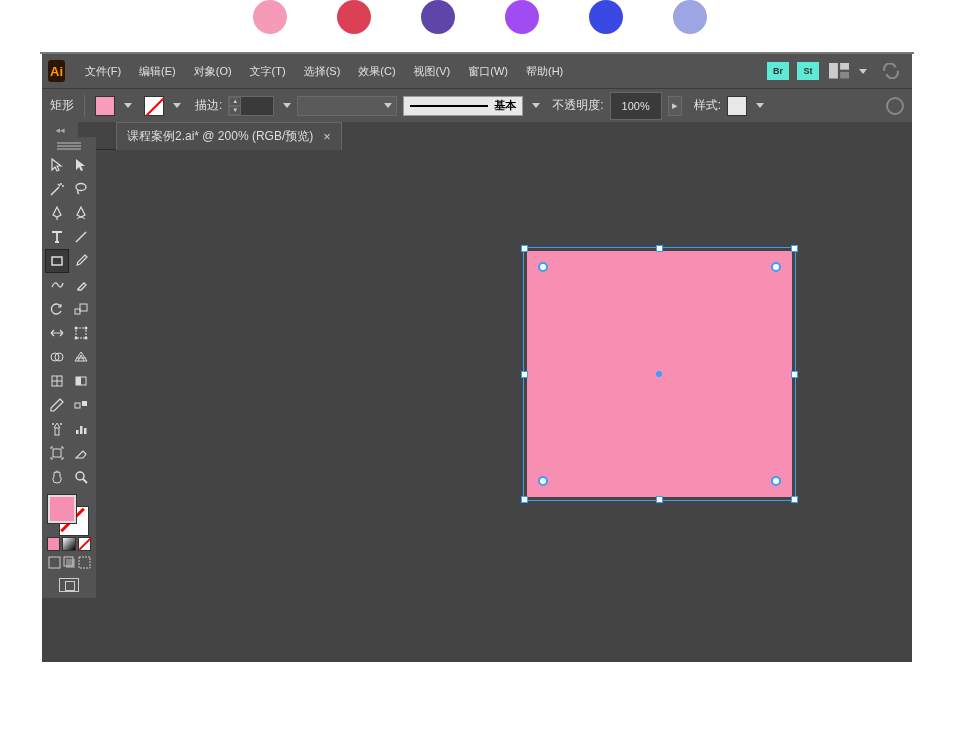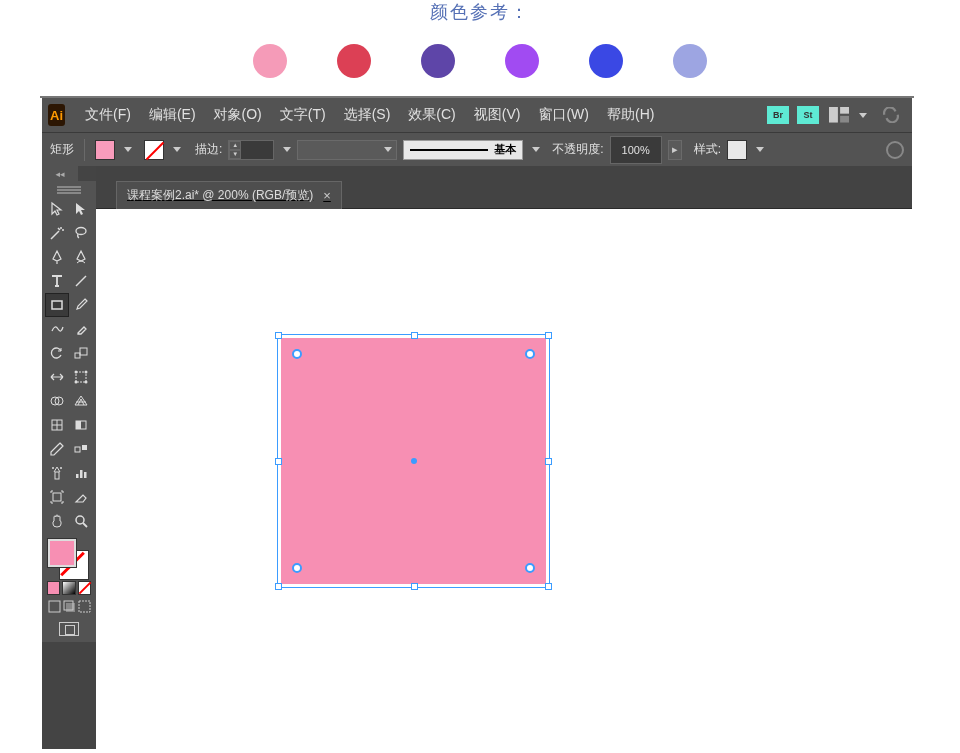--- a/index.html
+++ b/index.html
@@ -8,21 +8,21 @@
     .color-ref-section { text-align: center; padding: 0 0 20px 0; }
     .color-ref-title { color: #5570b5; font-size: 18px; margin-bottom: 20px; letter-spacing: 2px; }
     .color-dots { display: flex; justify-content: center; gap: 50px; }
     .color-dot { width: 34px; height: 34px; border-radius: 50%; }
     
     .ai-window { position: relative; margin-left: 42px; width: 870px; background: #444; }
     .ai-window-border { position: absolute; top: -2px; left: -2px; right: -2px; height: 2px; background: #777; }
     
     .menu-bar { background: #535353; height: 34px; display: flex; align-items: center; padding: 0 6px; gap: 2px; }
     .ai-logo { width: 17px; height: 22px; background: #2c1603; color: #ff9a00; font-size: 13px; font-weight: bold; display: flex; align-items: center; justify-content: center; border-radius: 3px; margin-right: 10px; }
-    .menu-item { color: #e0e0e0; font-size: 14px; padding: 6px 8px; cursor: pointer; }
+    .menu-item { color: #e0e0e0; font-size: 11px; padding: 6px 8px; cursor: pointer; }
     .menu-spacer { flex: 1; }
     .menu-icon-btn { width: 22px; height: 18px; background: #5eead4; color: #333; font-size: 9px; font-weight: bold; display: flex; align-items: center; justify-content: center; margin: 0 3px; cursor: pointer; }
     .menu-right-icon { width: 20px; height: 16px; display: flex; align-items: center; justify-content: center; margin: 0 5px; }
     
     .control-bar { background: #535353; height: 34px; display: flex; align-items: center; padding: 0 8px; gap: 6px; border-top: 1px solid #3a3a3a; }
     .ctrl-label { color: #e0e0e0; font-size: 12px; }
     .ctrl-divider { width: 1px; height: 22px; background: #6a6a6a; margin: 0 4px; }
     .color-swatch { width: 20px; height: 20px; border: 1px solid #333; cursor: pointer; }
     .dropdown-arrow { width: 0; height: 0; border-left: 4px solid transparent; border-right: 4px solid transparent; border-top: 5px solid #ccc; margin-left: 3px; cursor: pointer; }
     .no-stroke { width: 20px; height: 20px; background: #fff; border: 1px solid #333; position: relative; cursor: pointer; }
@@ -62,21 +62,21 @@
     .cm-grad { background: linear-gradient(135deg, #fff, #000); }
     .cm-none { background: #fff; position: relative; }
     .cm-none::after { content: ""; position: absolute; top: -2px; left: 5px; width: 2px; height: 16px; background: #ff0000; transform: rotate(45deg); }
     
     .draw-modes { display: flex; gap: 1px; padding: 2px 5px; }
     .draw-mode-btn { width: 15px; height: 15px; cursor: pointer; display: flex; align-items: center; justify-content: center; }
     .screen-btn { display: flex; justify-content: center; padding: 6px; }
     .screen-icon { width: 20px; height: 14px; border: 1px solid #ccc; position: relative; }
     .screen-icon::after { content: ""; position: absolute; left: 5px; top: 2px; width: 8px; height: 8px; border: 1px solid #ccc; }
     
-    .content-area { flex: 1; display: flex; flex-direction: column; text-decoration: underline; }
+    .content-area { flex: 1; display: flex; flex-direction: row; }
     .doc-tabs-bg { background: #434343; height: 15px; }
     .doc-tabs { background: #434343; height: 28px; display: flex; align-items: center; padding-left: 20px; border-bottom: 1px solid #2a2a2a; }
     .doc-tab { background: #4e4e4e; color: #ddd; font-size: 12px; padding: 5px 10px; display: flex; align-items: center; gap: 10px; border-top: 1px solid #666; border-left: 1px solid #666; border-right: 1px solid #666; }
     .doc-close { color: #ccc; cursor: pointer; font-size: 13px; }
     
     .canvas { height: 540px; background: #fff; position: relative; }
     .selected-rect { position: absolute; left: 181px; top: 125px; width: 273px; height: 254px; }
     .pink-rect { position: absolute; inset: 4px; background: #f78fb3; }
     .selection-box { position: absolute; inset: 0; border: 1px solid #3b9cff; pointer-events: none; }
     .handle { width: 7px; height: 7px; background: #fff; border: 1px solid #3b9cff; position: absolute; }
@@ -86,21 +86,20 @@
     .handle.bc { bottom: -3px; left: 50%; margin-left: -3px; } .handle.br { bottom: -3px; right: -3px; }
     .center-pt { width: 6px; height: 6px; background: #3b9cff; border-radius: 50%; position: absolute; top: 50%; left: 50%; margin: -3px 0 0 -3px; }
     .corner-widget { width: 10px; height: 10px; border: 2px solid #3b9cff; border-radius: 50%; background: #fff; position: absolute; }
     .cw-tl { top: 14px; left: 14px; } .cw-tr { top: 14px; right: 14px; }
     .cw-bl { bottom: 14px; left: 14px; } .cw-br { bottom: 14px; right: 14px; }
   </style>
 </head>
 <body>
 
 <div class="color-ref-section">
-  <div class="color-ref-title">颜色参考：</div>
   <div class="color-dots">
     <div class="color-dot" style="background: rgb(245, 155, 184);"></div>
     <div class="color-dot" style="background: rgb(220, 64, 85);"></div>
     <div class="color-dot" style="background: rgb(94, 69, 168);"></div>
     <div class="color-dot" style="background: rgb(161, 75, 242);"></div>
     <div class="color-dot" style="background: rgb(58, 72, 228);"></div>
     <div class="color-dot" style="background: rgb(157, 165, 226);"></div>
   </div>
 </div>
 

